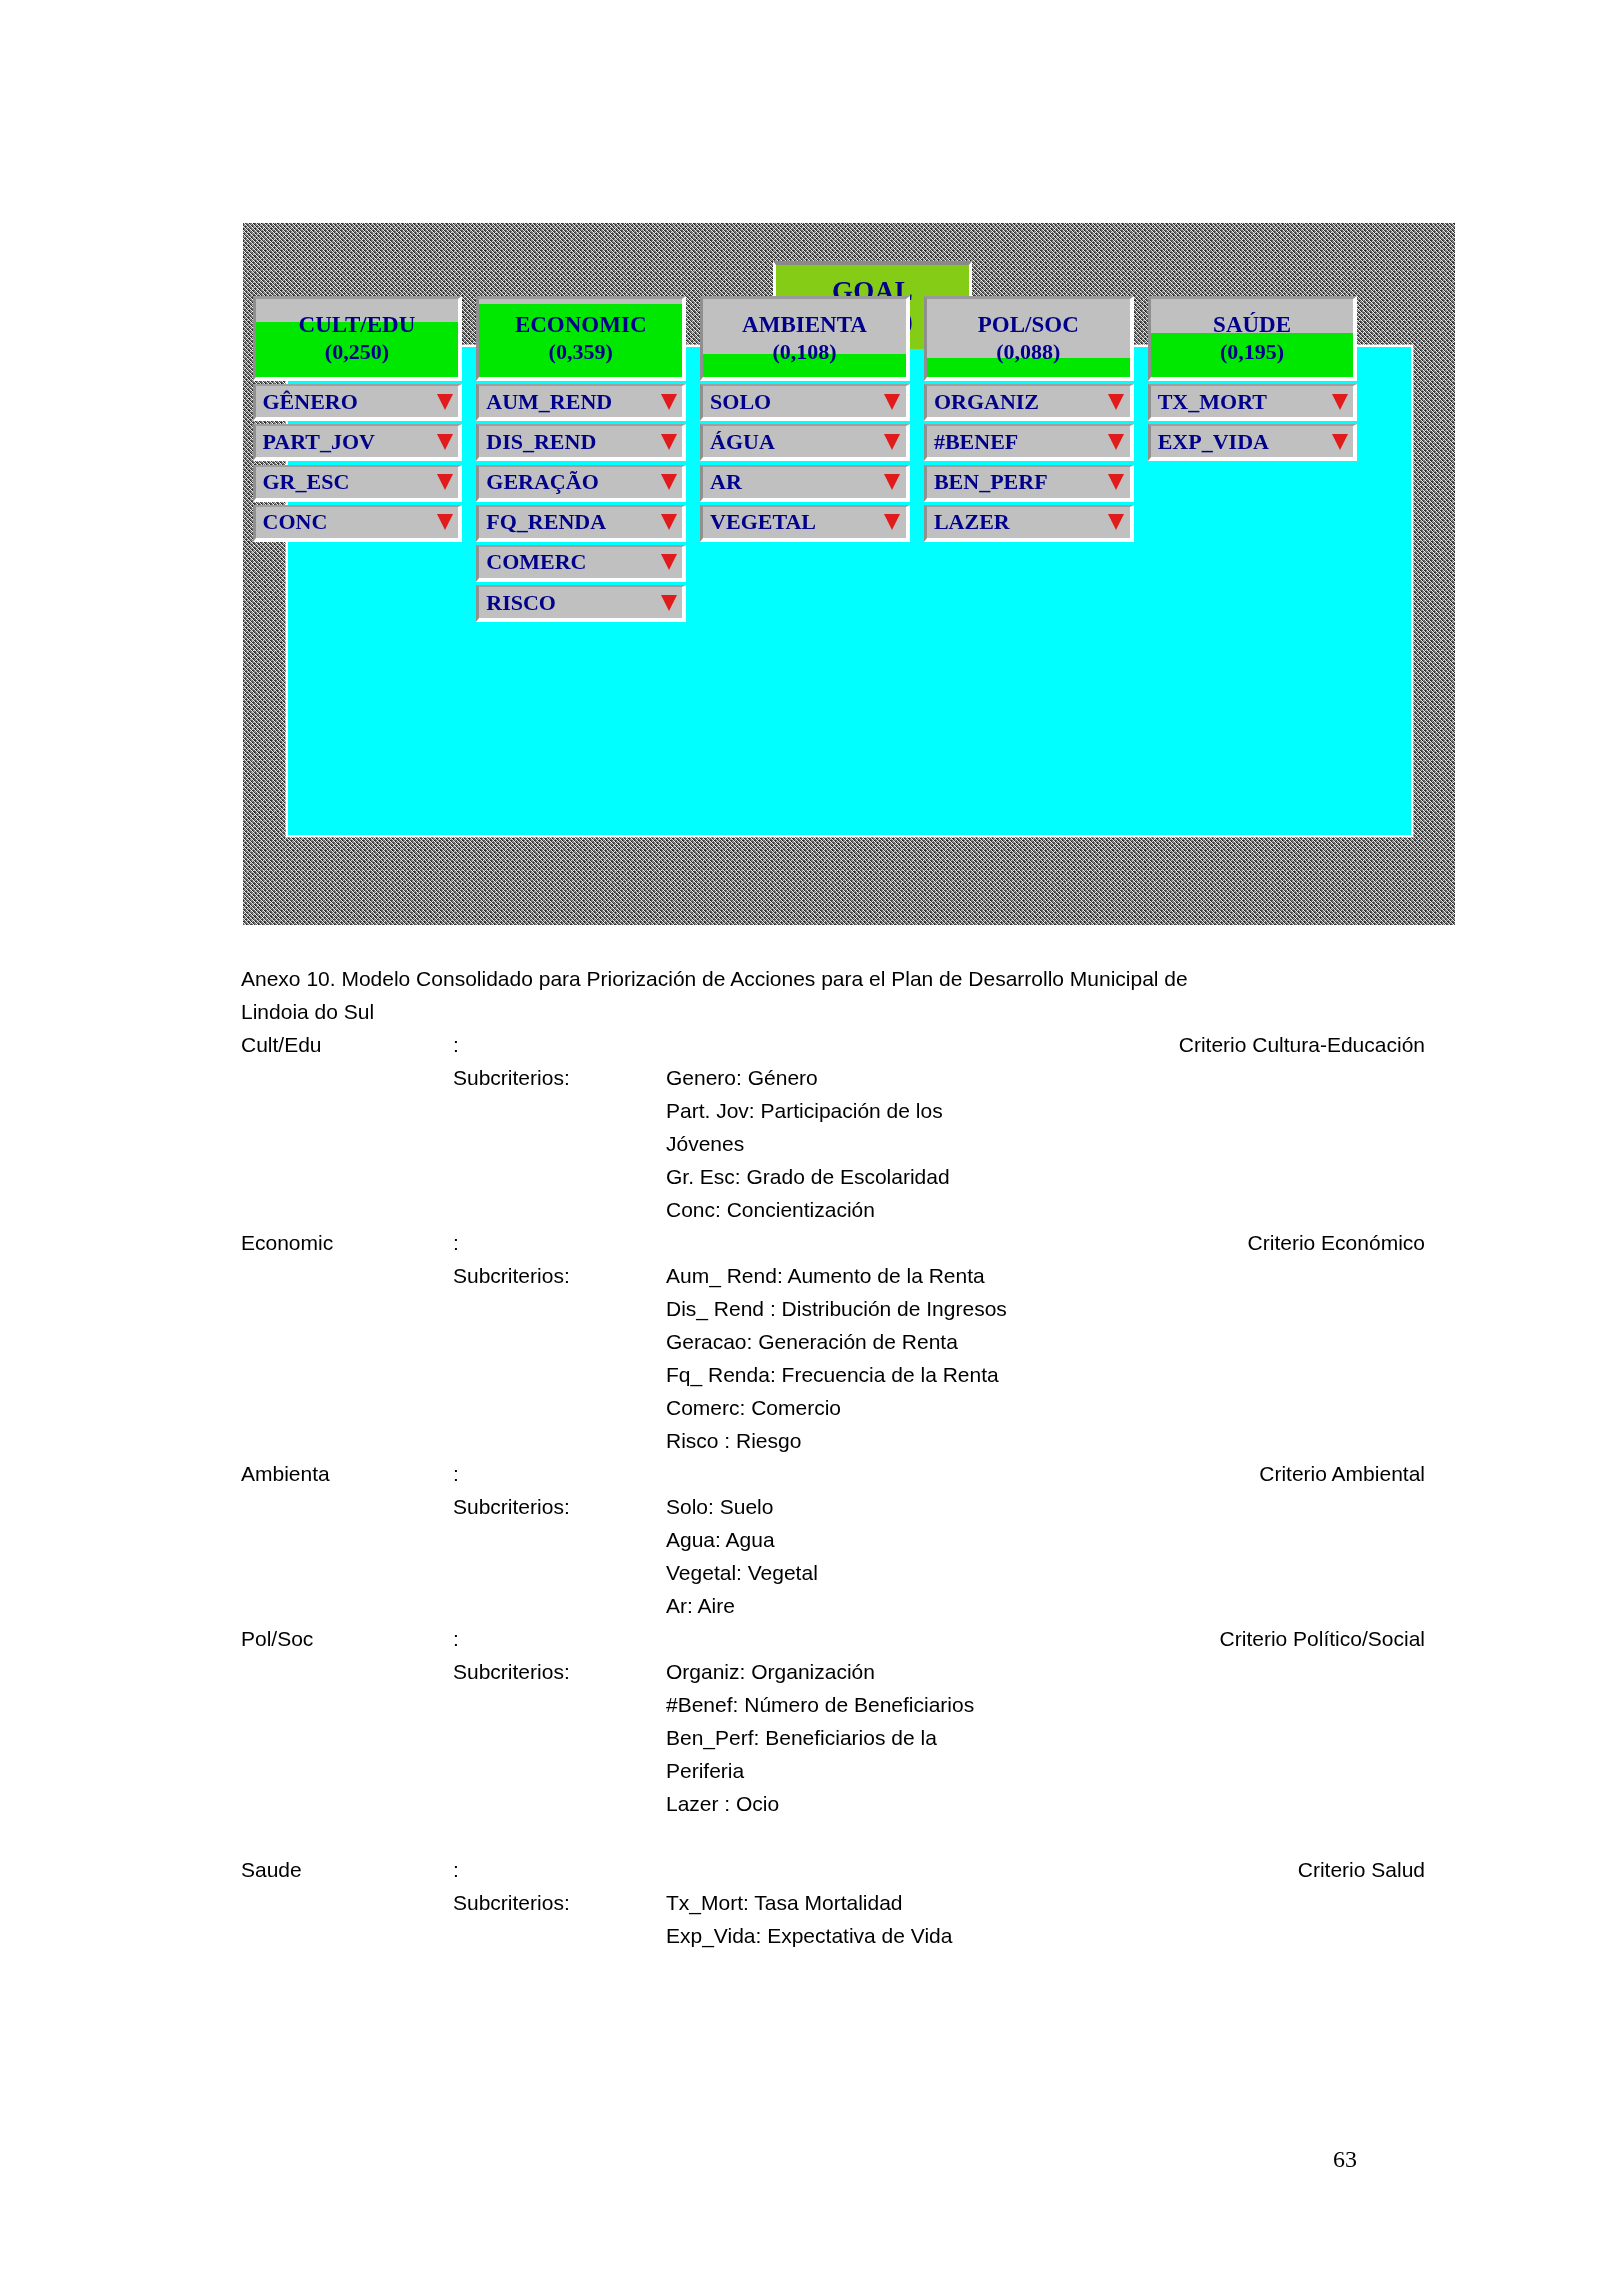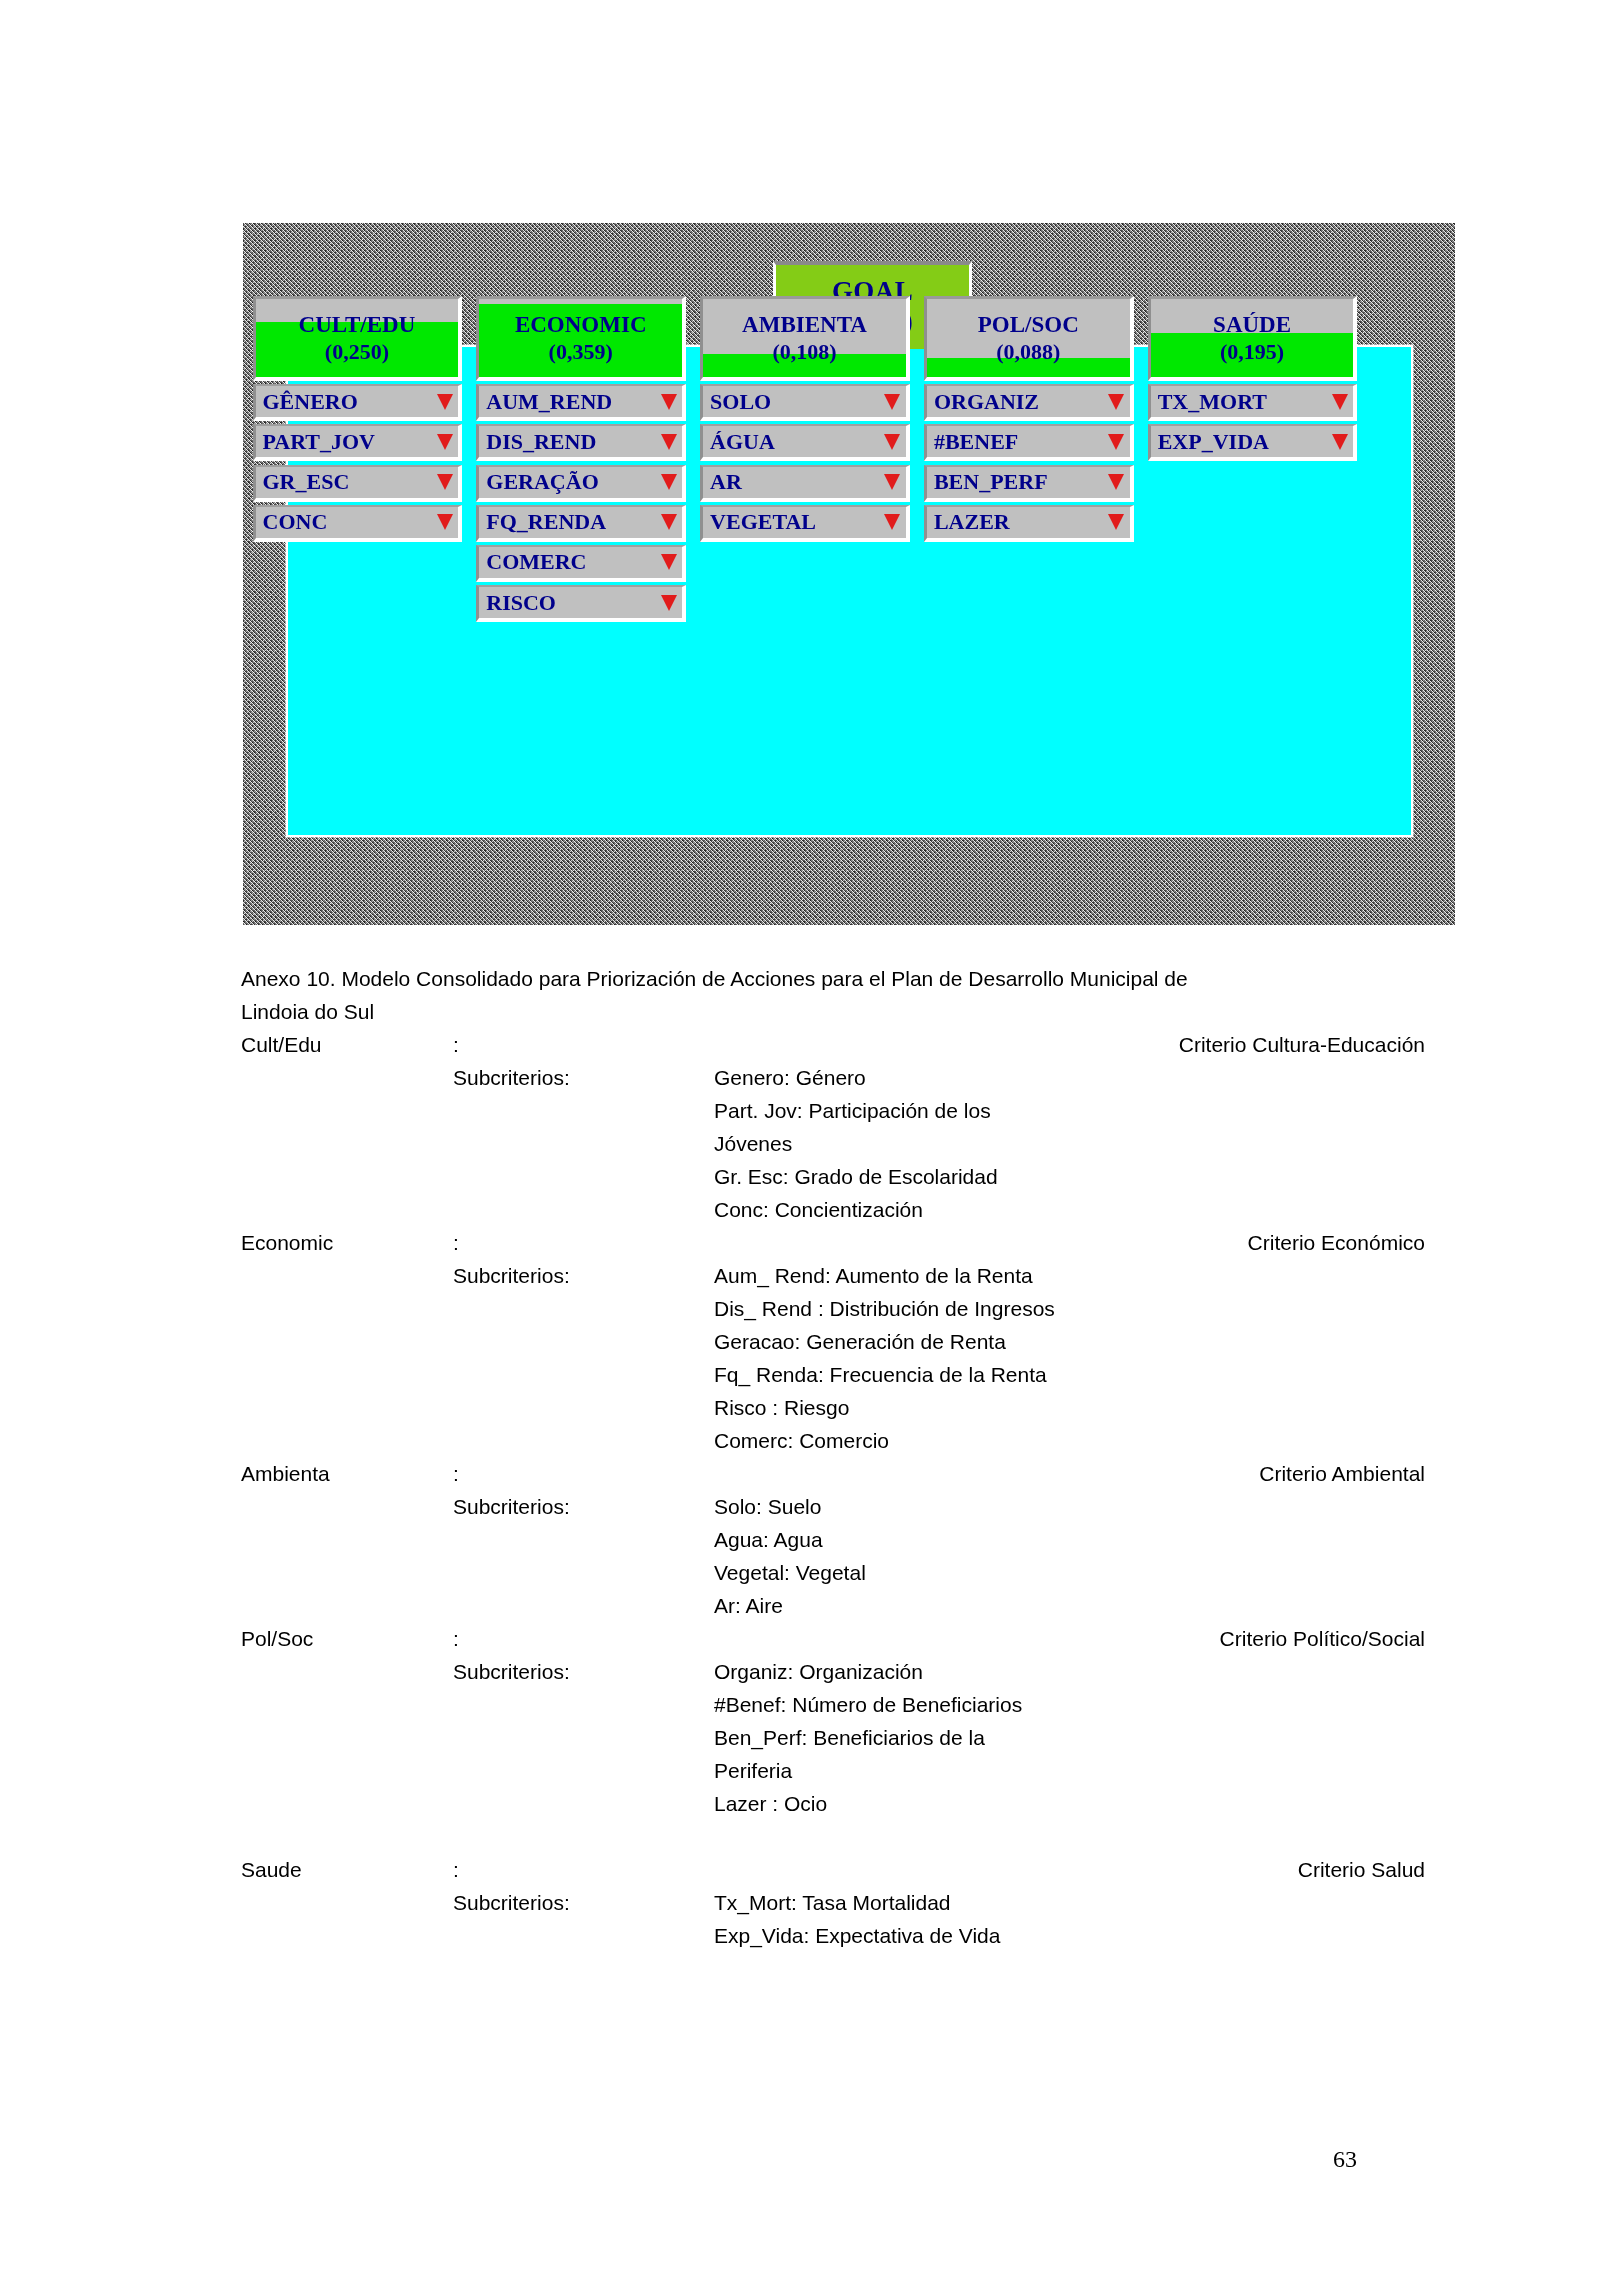--- a/index.html
+++ b/index.html
@@ -170,21 +170,21 @@
     font-size: 21px;
     line-height: 33px;
     color: #000000;
   }
   .caption { max-width: 1018px; }
   .crit-row { display: flex; }
   .cell-key   { width: 212px; flex: 0 0 212px; }
   .cell-colon { width: 79px; flex: 0 0 79px; }
   .cell-desc  { flex: 1 1 auto; text-align: right; }
 
-  .sub-row { display: flex; gap: 48px; }
+  .sub-row { display: flex; }
   .sub-lead { width: 425px; flex: 0 0 425px; text-align: left; padding-left: 212px; box-sizing: border-box; }
   .sub-vals { flex: 1 1 auto; }
   .spacer-line { height: 33px; }
 
   #page-number {
     position: absolute;
     left: 1333px;
     top: 2146px;
     font-family: "Liberation Serif", serif;
     font-size: 24px;
@@ -386,25 +386,25 @@
       <div class="sub-row">
         <div class="sub-lead"></div>
         <div class="sub-vals">Geracao: Generación de Renta</div>
       </div>
       <div class="sub-row">
         <div class="sub-lead"></div>
         <div class="sub-vals">Fq_ Renda: Frecuencia de la Renta</div>
       </div>
       <div class="sub-row">
         <div class="sub-lead"></div>
+        <div class="sub-vals">Comerc: Comercio</div>
+      </div>
+      <div class="sub-row">
+        <div class="sub-lead"></div>
         <div class="sub-vals">Risco     : Riesgo</div>
-      </div>
-      <div class="sub-row">
-        <div class="sub-lead"></div>
-        <div class="sub-vals">Comerc: Comercio</div>
       </div>
       <div class="crit-row">
         <div class="cell-key">Ambienta</div>
         <div class="cell-colon">:</div>
         <div class="cell-desc">Criterio Ambiental</div>
       </div>
       <div class="sub-row">
         <div class="sub-lead">Subcriterios:</div>
         <div class="sub-vals">Solo: Suelo</div>
       </div>

